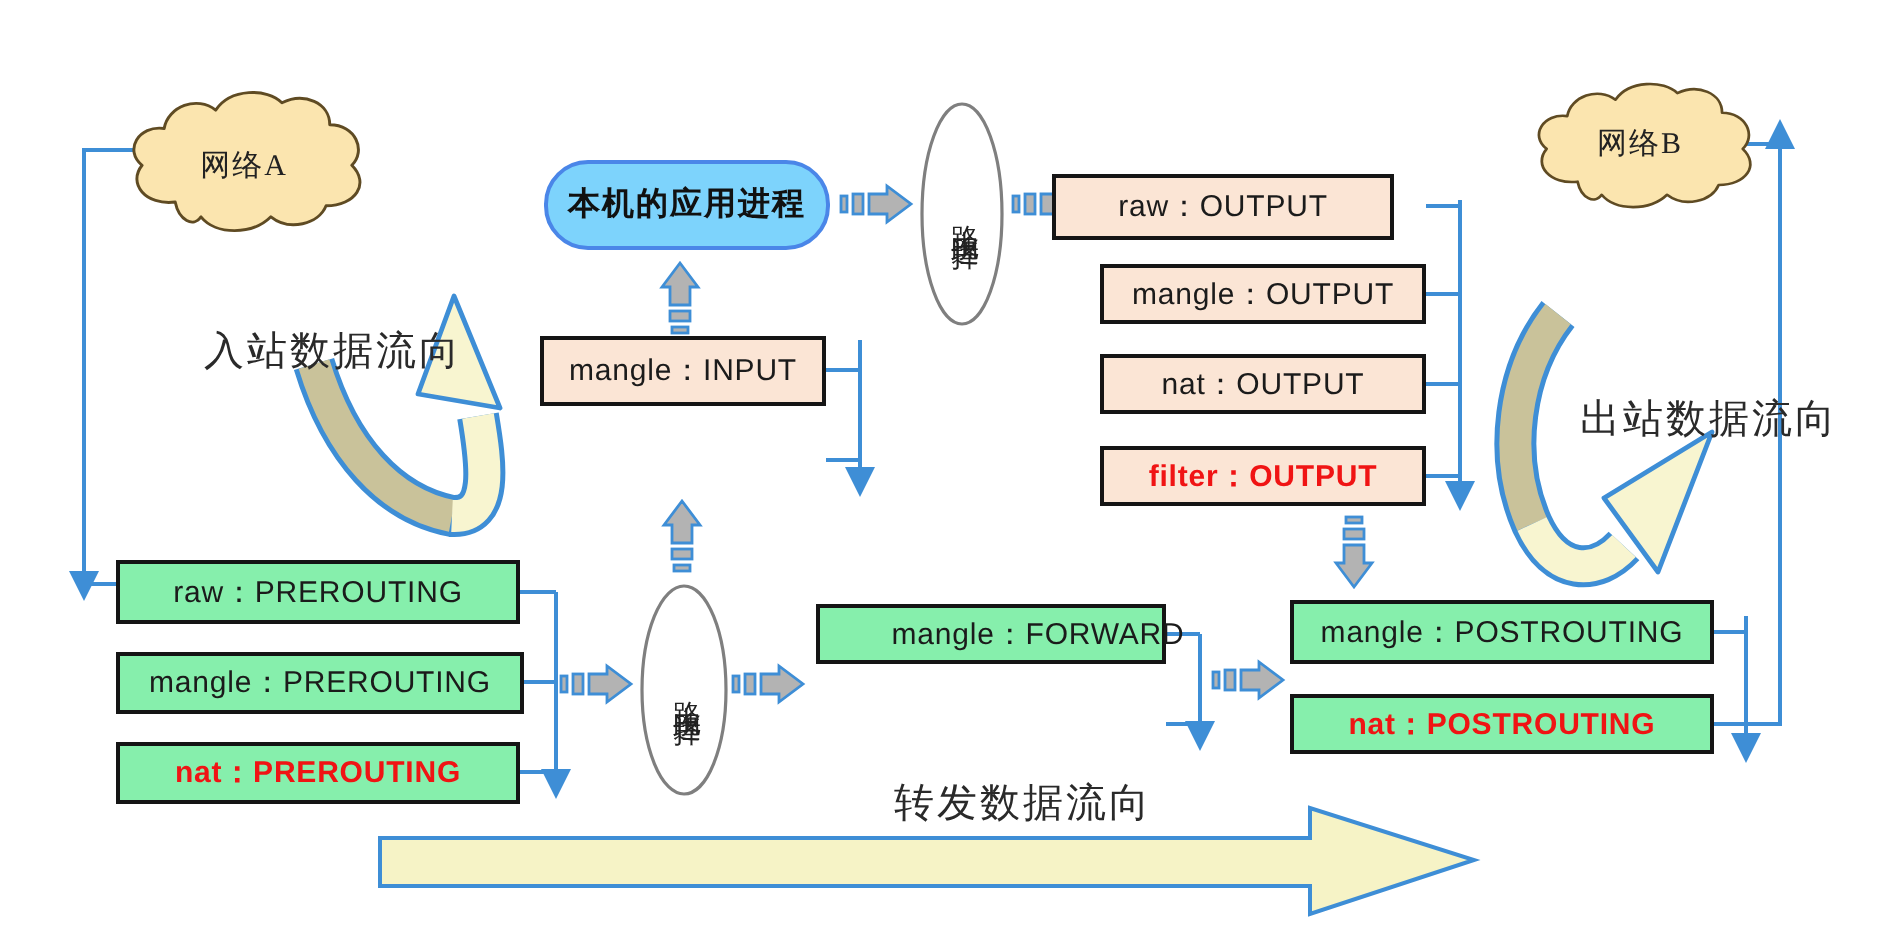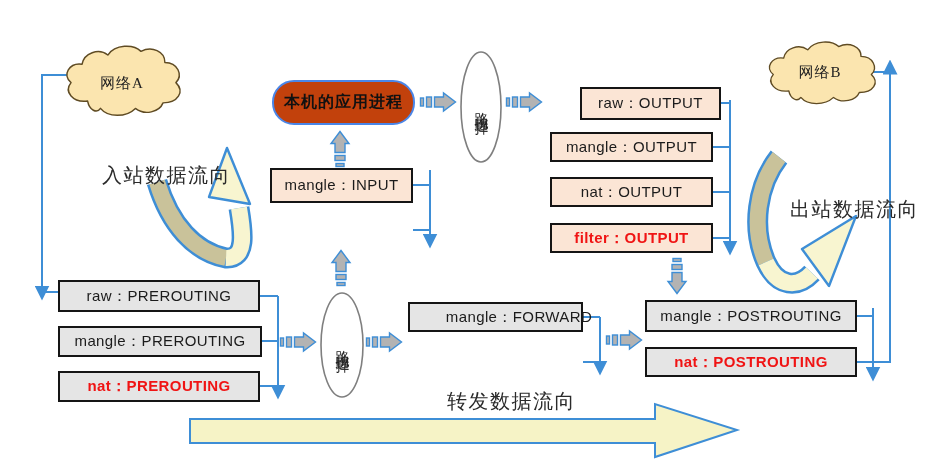--- a/index.html
+++ b/index.html
@@ -2,29 +2,29 @@
 <html><head>
 <meta charset="utf-8">
 <style>
   html,body{margin:0;padding:0;background:#fff;}
   #stage{
     position:relative;width:943px;height:466px;background:#fff;overflow:hidden;
     font-family:"Liberation Sans",sans-serif;
   }
   #diagram-svg{position:absolute;left:0;top:0;}
   .box{
-    position:absolute;box-sizing:border-box;border:2px solid #151515;background:#e5e5e5;
+    position:absolute;box-sizing:border-box;border:2px solid #151515;background:#86efac;
     display:flex;align-items:center;justify-content:center;
     font-size:15px;color:#1b1b1b;letter-spacing:.4px;white-space:nowrap;
   }
   .peach{background:#fbe5d5;}
   .em{color:#f01414;font-weight:700;}
   .process-box{
     position:absolute;box-sizing:border-box;border:2px solid #4a86e8;border-radius:22px;
-    background:#c2410c;display:flex;align-items:center;justify-content:center;
+    background:#7dd3fc;display:flex;align-items:center;justify-content:center;
     font-size:16px;font-weight:700;color:#111;letter-spacing:1px;
   }
   .cloud-label{
     position:absolute;font-family:"Liberation Serif",serif;font-size:15px;color:#222;
     letter-spacing:1px;transform:translate(-50%,-50%);white-space:nowrap;
   }
   .vlabel{
     position:absolute;writing-mode:vertical-rl;text-orientation:upright;
     font-family:"Liberation Serif",serif;font-size:14px;color:#222;letter-spacing:3px;
     transform:translate(-50%,-50%);left:0;top:0;white-space:nowrap;
@@ -142,21 +142,21 @@
   <div class="vlabel" style="transform:translate(342px,345px) translate(-50%,-50%);">路由选择</div>
 
   <div class="process-box" style="left:272px;top:80px;width:143px;height:45px;">本机的应用进程</div>
 
   <div class="box" style="left:58px;top:280px;width:202px;height:32px;">raw：PREROUTING</div>
   <div class="box" style="left:58px;top:326px;width:204px;height:31px;">mangle：PREROUTING</div>
   <div class="box em" style="left:58px;top:371px;width:202px;height:31px;">nat：PREROUTING</div>
 
   <div class="box peach" style="left:270px;top:168px;width:143px;height:35px;">mangle：INPUT</div>
 
-  <div class="box peach" style="left:580px;top:87px;width:141px;height:33px;">raw：OUTPUT</div>
+  <div class="box peach" style="left:526px;top:87px;width:171px;height:33px;">raw：OUTPUT</div>
   <div class="box peach" style="left:550px;top:132px;width:163px;height:30px;">mangle：OUTPUT</div>
   <div class="box peach" style="left:550px;top:177px;width:163px;height:30px;">nat：OUTPUT</div>
   <div class="box peach em" style="left:550px;top:223px;width:163px;height:30px;">filter：OUTPUT</div>
 
   <div class="box" style="left:408px;top:302px;width:175px;height:30px;padding-left:47px;">mangle：FORWARD</div>
 
   <div class="box" style="left:645px;top:300px;width:212px;height:32px;">mangle：POSTROUTING</div>
   <div class="box em" style="left:645px;top:347px;width:212px;height:30px;">nat：POSTROUTING</div>
 
   <div class="flow-label" style="left:102px;top:162px;">入站数据流向</div>

